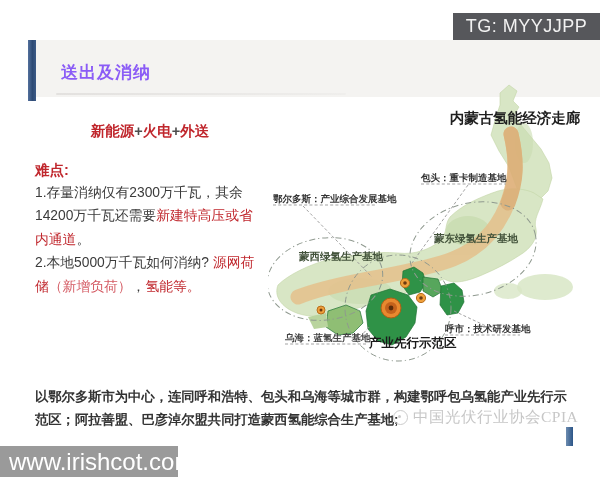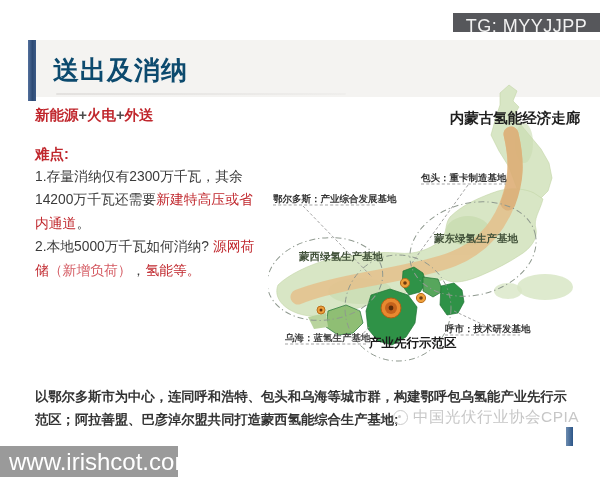--- a/index.html
+++ b/index.html
@@ -3,59 +3,59 @@
 <meta charset="utf-8">
 <style>
   html,body{margin:0;padding:0;}
   body{
     width:600px;height:480px;position:relative;overflow:hidden;
     background:#ffffff;
     font-family:"Liberation Sans","DejaVu Sans",sans-serif;
   }
   
   .tg-banner{
-    position:absolute;top:13px;right:0;width:147px;height:19px;
+    position:absolute;top:13px;right:0;width:147px;height:27px;
     background:#56575b;color:#f2f2f2;font-size:18px;line-height:27px;
     text-align:center;letter-spacing:.5px;
   }
   
   .title-band{
     position:absolute;left:28px;top:40px;right:0;height:57px;
     background:#f4f3f1;
   }
   .title-accent{
     position:absolute;left:28px;top:40px;width:8px;height:61px;
     background:linear-gradient(90deg,#53709c 0%,#2d4a74 55%,#3c5a87 100%);
   }
   .page-title{
-    position:absolute;left:53px;top:53px;margin:0;
-    font-size:26px;font-weight:bold;color:#0c4a6e;letter-spacing:1px;
+    position:absolute;left:53px;top:53px;margin:8px;
+    font-size:17px;font-weight:bold;color:#8b5cf6;letter-spacing:1px;
   }
   .title-underline{
     position:absolute;left:56px;top:93px;width:290px;height:2px;
     background:linear-gradient(90deg,#e3e1df,#efeeec);border-radius:2px;
   }
   
   .left-col{position:absolute;left:35px;top:106px;width:230px;color:#3b3b3b;}
-  .red-heading{font-size:14.5px;font-weight:bold;margin:0 0 7px 0;}
+  .red-heading{font-size:14.5px;font-weight:bold;margin:16px 0 7px 0;text-align:center;}
   .body-para{font-size:13.8px;line-height:1.74;font-weight:600;margin:0;}
   .difficulty{font-size:14.5px;font-weight:bold;color:#c0272d;margin:20px 0 1px 0;}
   .item{font-size:13.8px;line-height:1.7;font-weight:400;margin:0;}
   .seg-red{color:#c0272d;}
   .seg-soft{color:#d45a62;}
   .seg-plus{color:#4d4d4d;}
   
   .bottom-para{
     position:absolute;left:35px;top:386px;width:532px;
     font-size:13.3px;line-height:1.7;font-weight:600;color:#333;
   }
   
   .cpia{
     position:absolute;left:393px;top:407px;display:flex;align-items:center;
-    color:#c7c7c7;font-size:15.5px;letter-spacing:.5px;
+    color:#c7c7c7;font-size:15.5px;letter-spacing:.5px;font-family:Liberation Serif, serif;
   }
   .cpia-icon{
     width:13px;height:13px;border:1.6px solid #cccccc;border-radius:50%;
     margin-right:5px;position:relative;
   }
   .cpia-icon::after{
     content:"";position:absolute;left:4px;top:4px;width:3px;height:3px;
     background:#cccccc;border-radius:50%;
   }
   .blue-tick{

